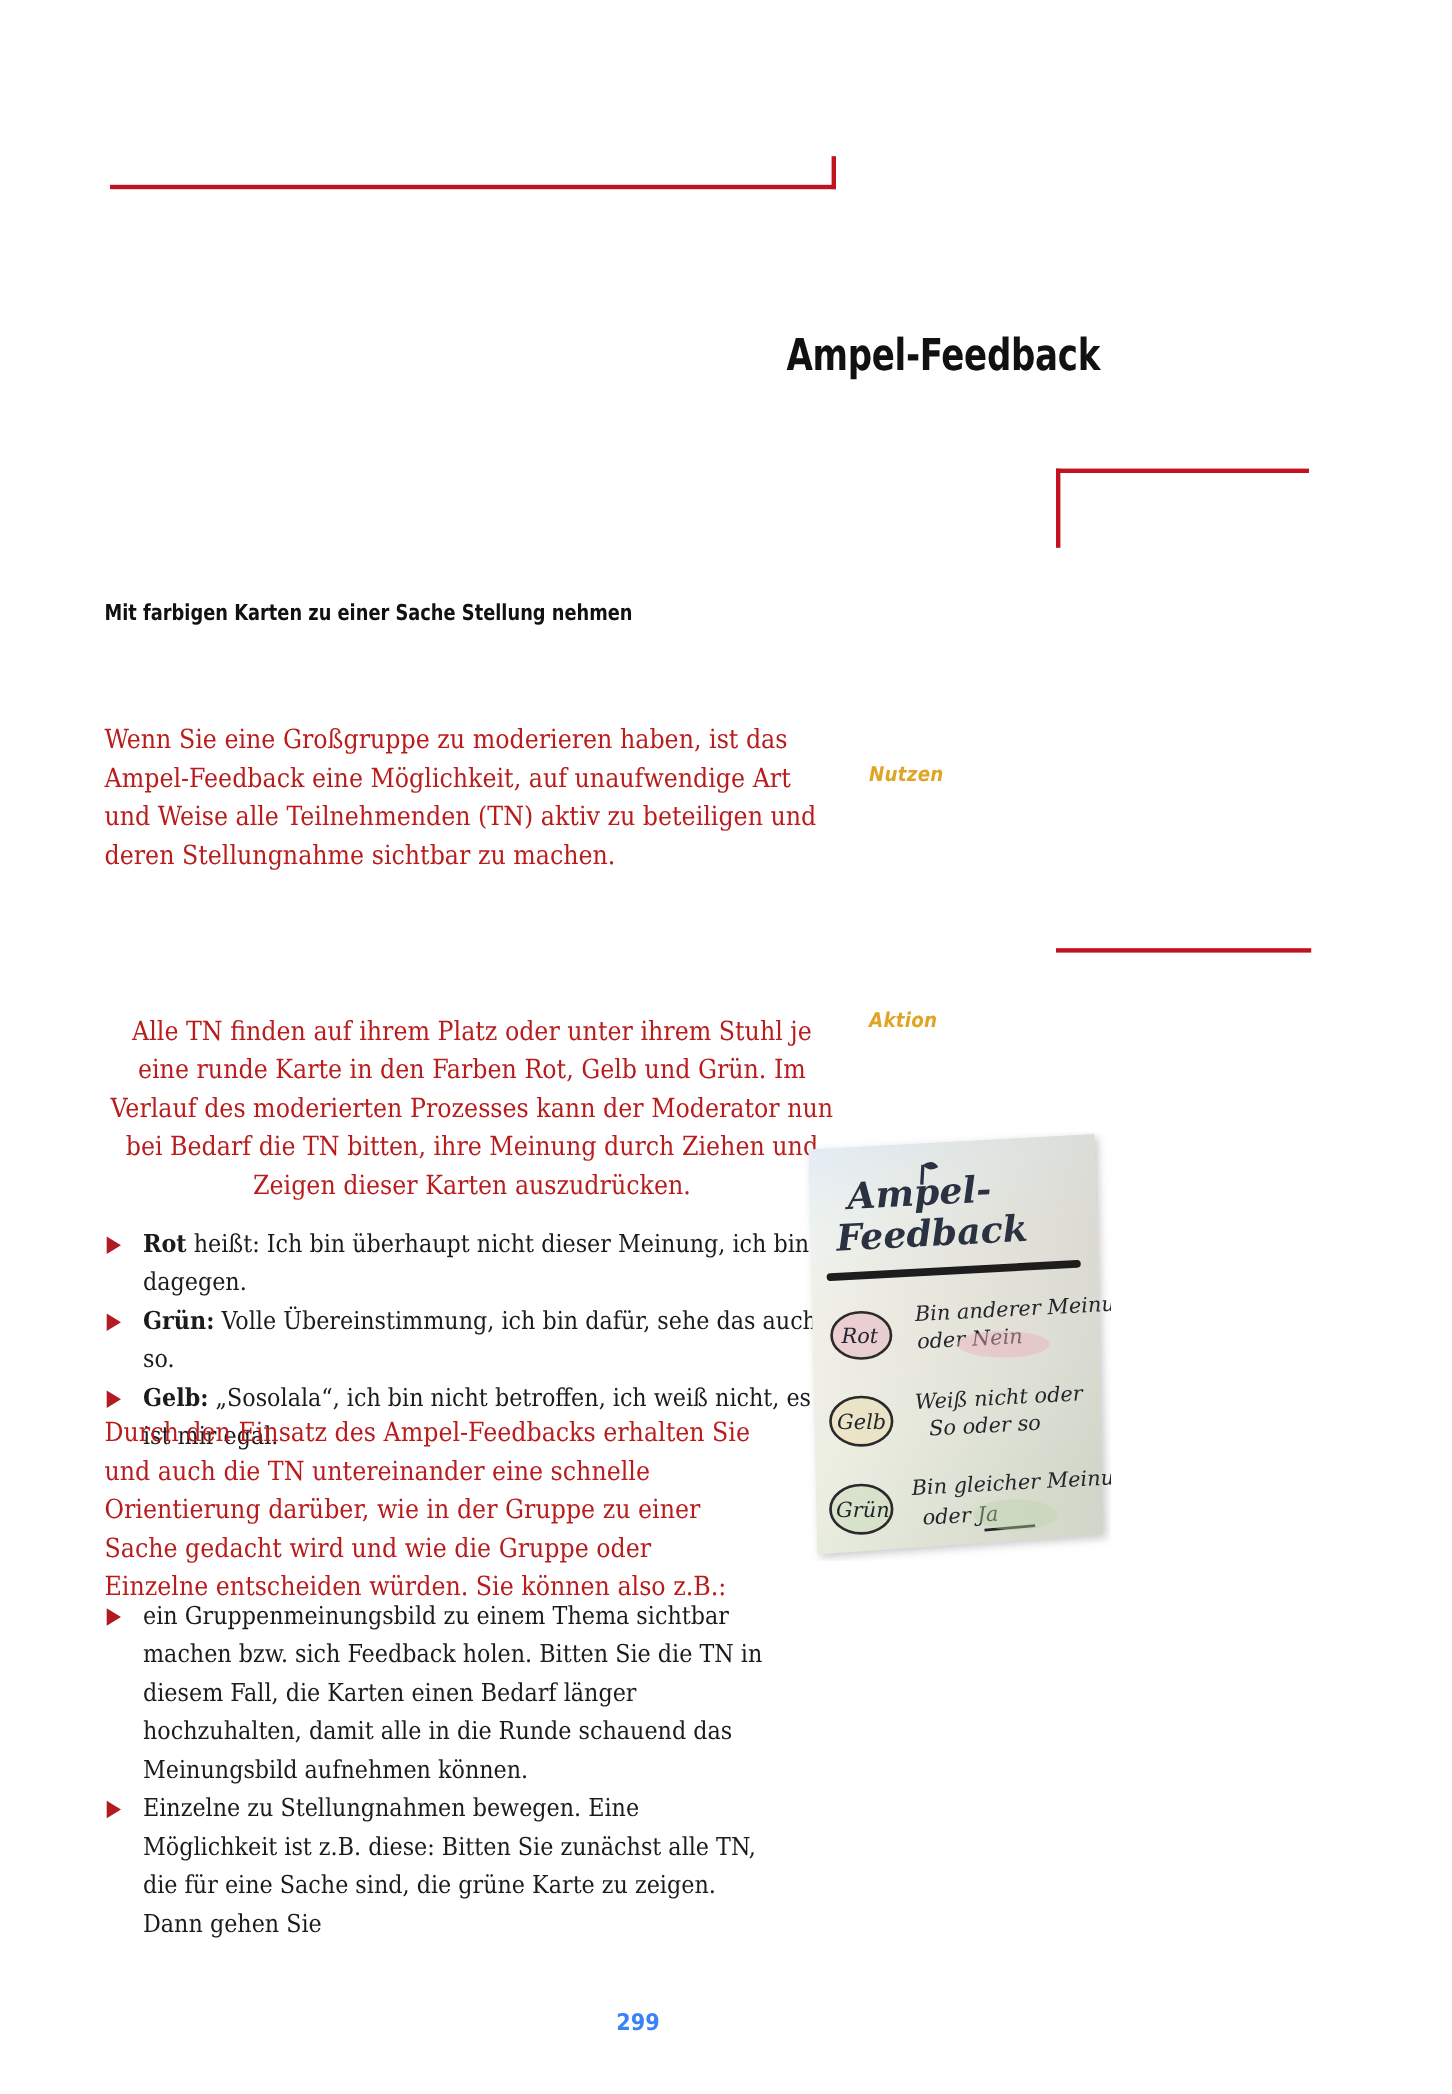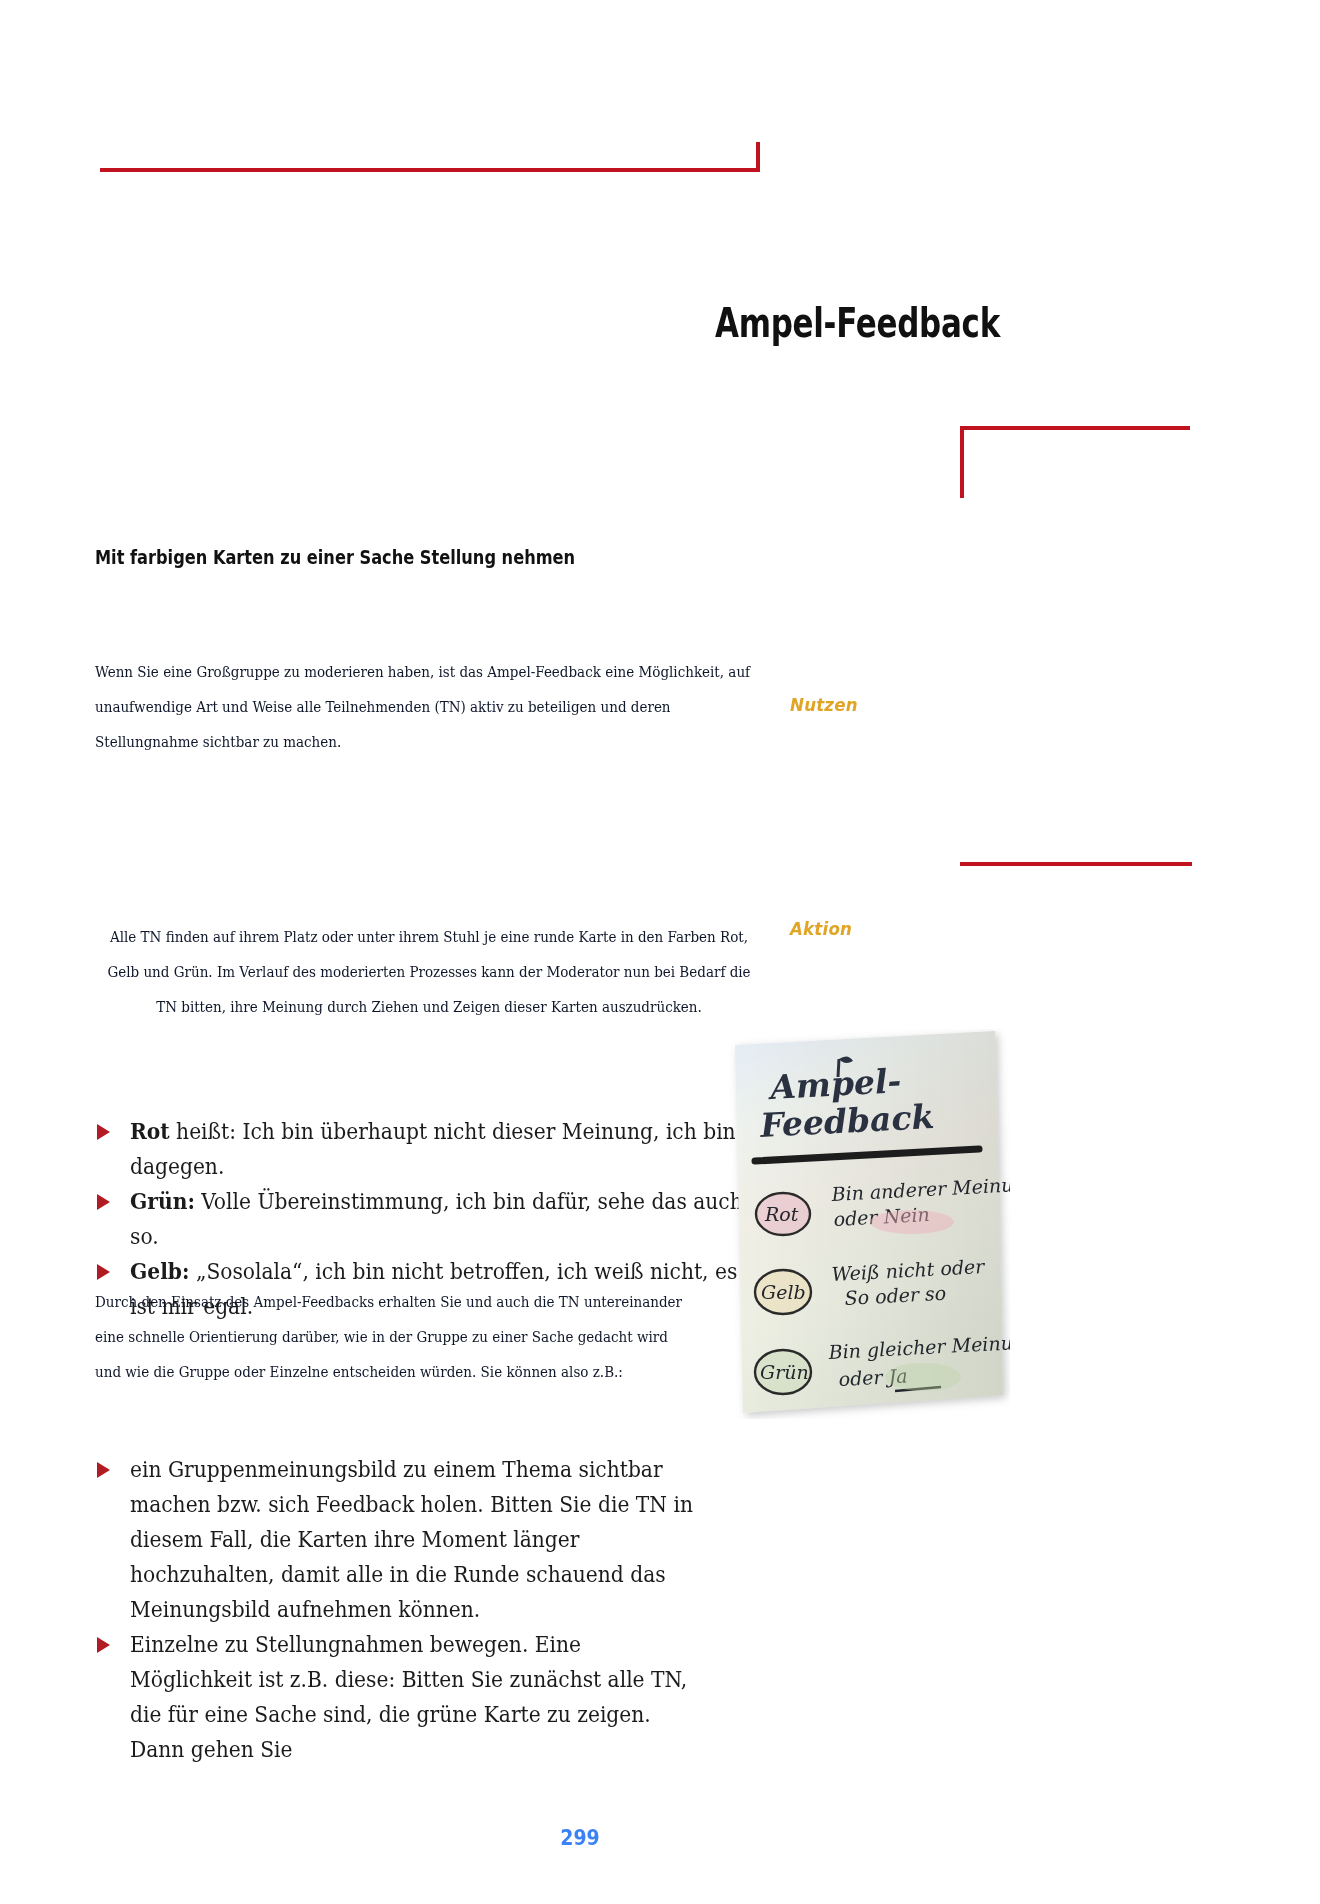--- a/index.html
+++ b/index.html
@@ -20,23 +20,23 @@
   .corner-h{position:absolute;left:960px;top:426px;width:230px;height:4px;background:#C1121F;}
   .corner-v{position:absolute;left:960px;top:426px;width:4px;height:72px;background:#C1121F;}
 
   
   .margin-rule{position:absolute;left:960px;top:862px;width:232px;height:4px;background:#C1121F;}
   .subtitle{position:absolute;left:95px;top:545px;width:680px;
             font-family:"DejaVu Sans Condensed","Liberation Sans",sans-serif;
             font-weight:bold;font-size:20px;color:#111;
             transform:scaleX(0.9);transform-origin:left center;white-space:nowrap;}
 
-  .para{position:absolute;left:95px;width:668px;font-size:15px;line-height:35px;
+  .para{position:absolute;left:95px;width:668px;font-size:24px;line-height:35px;
         font-family:"DejaVu Serif Condensed","Liberation Serif",serif;
-        color:#0f172a;text-align:left;}
+        color:#b91c1c;text-align:left;}
   .para.narrow{width:590px;margin-top:27px;}
 
   
   .mlabel{position:absolute;left:790px;
           font-family:"DejaVu Sans Condensed","Liberation Sans",sans-serif;
           font-style:italic;font-weight:bold;font-size:18.5px;color:#E0A526;
           letter-spacing:0.2px;}
 
   
   .blist{position:absolute;left:95px;width:672px;}
@@ -82,21 +82,21 @@
 
 <div class="blist" id="color-list" style="top:1086px;margin-top:28px;">
     <div class="bitem"><span class="bullet"></span><span class="bold">Rot</span><span> heißt: Ich bin überhaupt nicht dieser Meinung, ich bin dagegen.</span></div>
     <div class="bitem"><span class="bullet"></span><span class="bold">Grün:</span><span> Volle Übereinstimmung, ich bin dafür, sehe das auch so.</span></div>
     <div class="bitem"><span class="bullet"></span><span class="bold">Gelb:</span><span> „Sosolala“, ich bin nicht betroffen, ich weiß nicht, es ist mir egal.</span></div>
   </div>
 
 <div class="para narrow" style="top:1258px;">Durch den Einsatz des Ampel-Feedbacks erhalten Sie und auch die TN untereinander eine schnelle Orientierung darüber, wie in der Gruppe zu einer Sache gedacht wird und wie die Gruppe oder Einzelne entscheiden würden. Sie können also z.B.:</div>
 
 <div class="blist" id="usage-list" style="top:1452px;width:600px;">
-    <div class="bitem"><span class="bullet"></span><span>ein Gruppenmeinungsbild zu einem Thema sichtbar machen bzw. sich Feedback holen. Bitten Sie die TN in diesem Fall, die Karten ihre Moment länger hochzuhalten, damit alle in die Runde schauend das Meinungsbild aufnehmen können.</span></div>
+    <div class="bitem"><span class="bullet"></span><span>ein Gruppenmeinungsbild zu einem Thema sichtbar machen bzw. sich Feedback holen. Bitten Sie die TN in diesem Fall, die Karten einen Bedarf länger hochzuhalten, damit alle in die Runde schauend das Meinungsbild aufnehmen können.</span></div>
     <div class="bitem"><span class="bullet"></span><span>Einzelne zu Stellungnahmen bewegen. Eine Möglichkeit ist z.B. diese: Bitten Sie zunächst alle TN, die für eine Sache sind, die grüne Karte zu zeigen. Dann gehen Sie</span></div>
   </div>
 
 <div class="photo">
   <svg width="283" height="390" viewBox="0 0 283 390" xmlns="http://www.w3.org/2000/svg">
     <defs>
       <linearGradient id="paperGrad" x1="0" y1="0" x2="0.3" y2="1">
         <stop offset="0%" stop-color="#e3ecf6"></stop>
         <stop offset="22%" stop-color="#eef2ee"></stop>
         <stop offset="48%" stop-color="#f1efe6"></stop>

